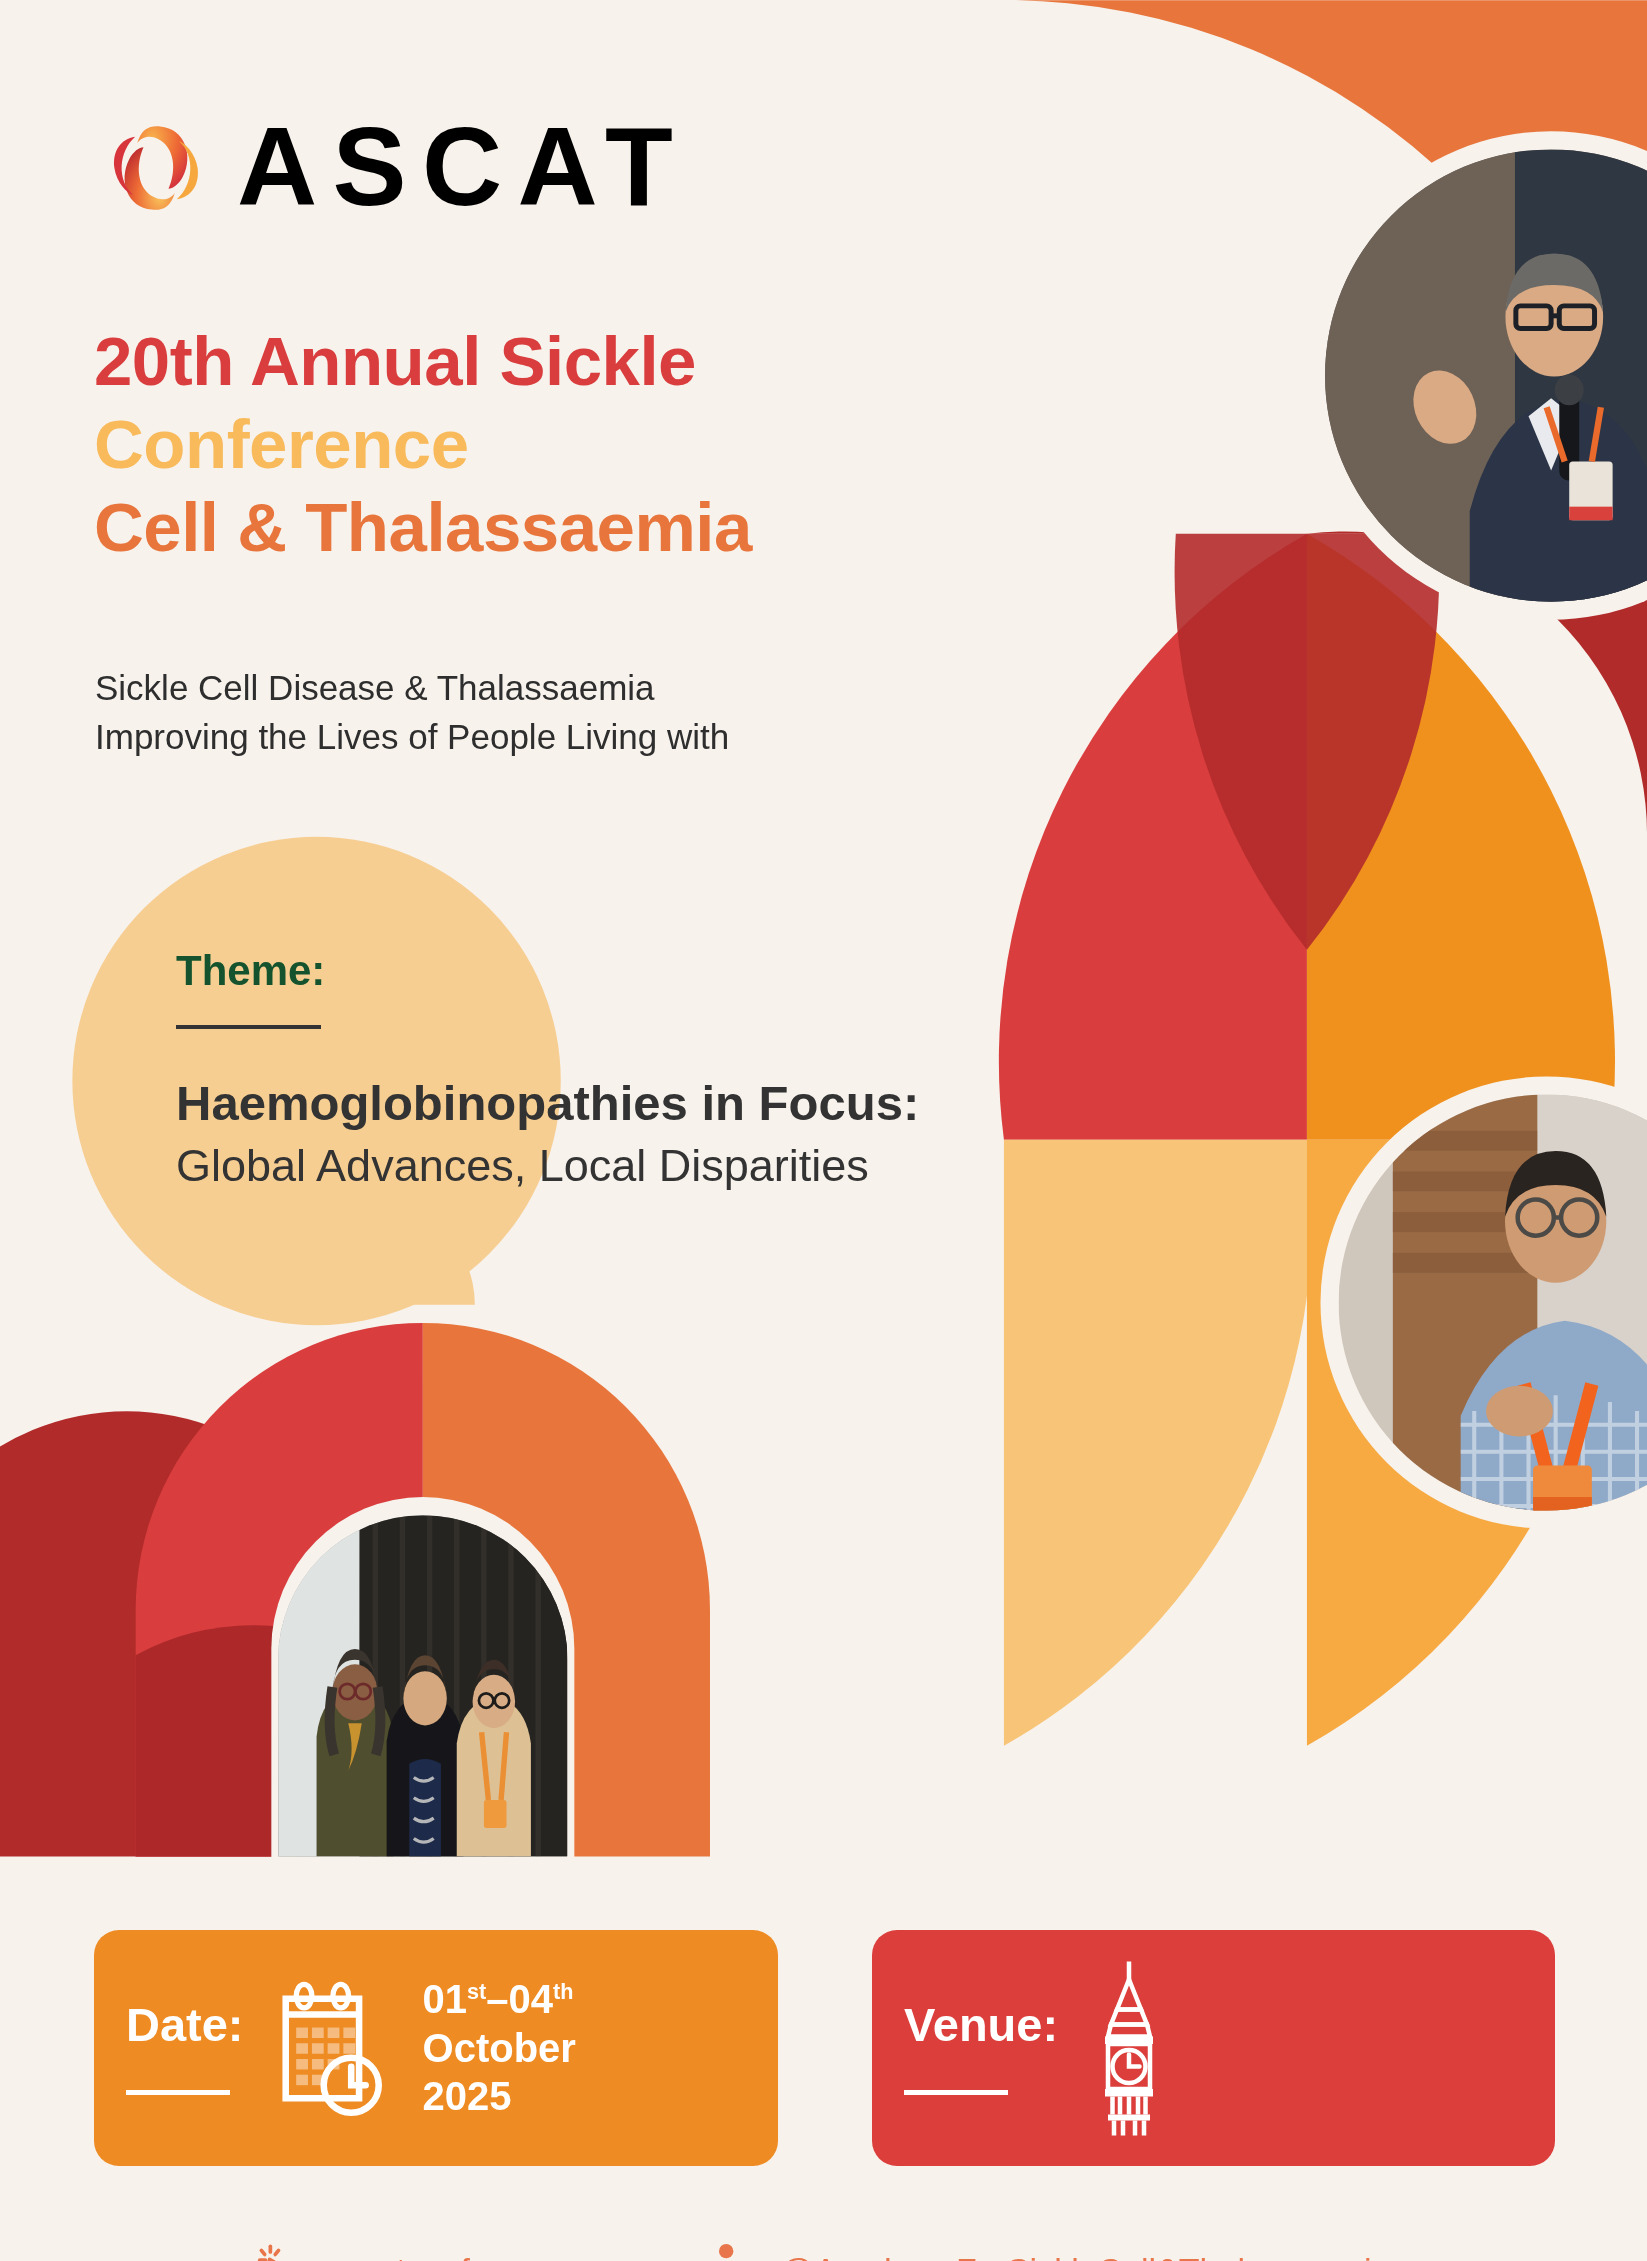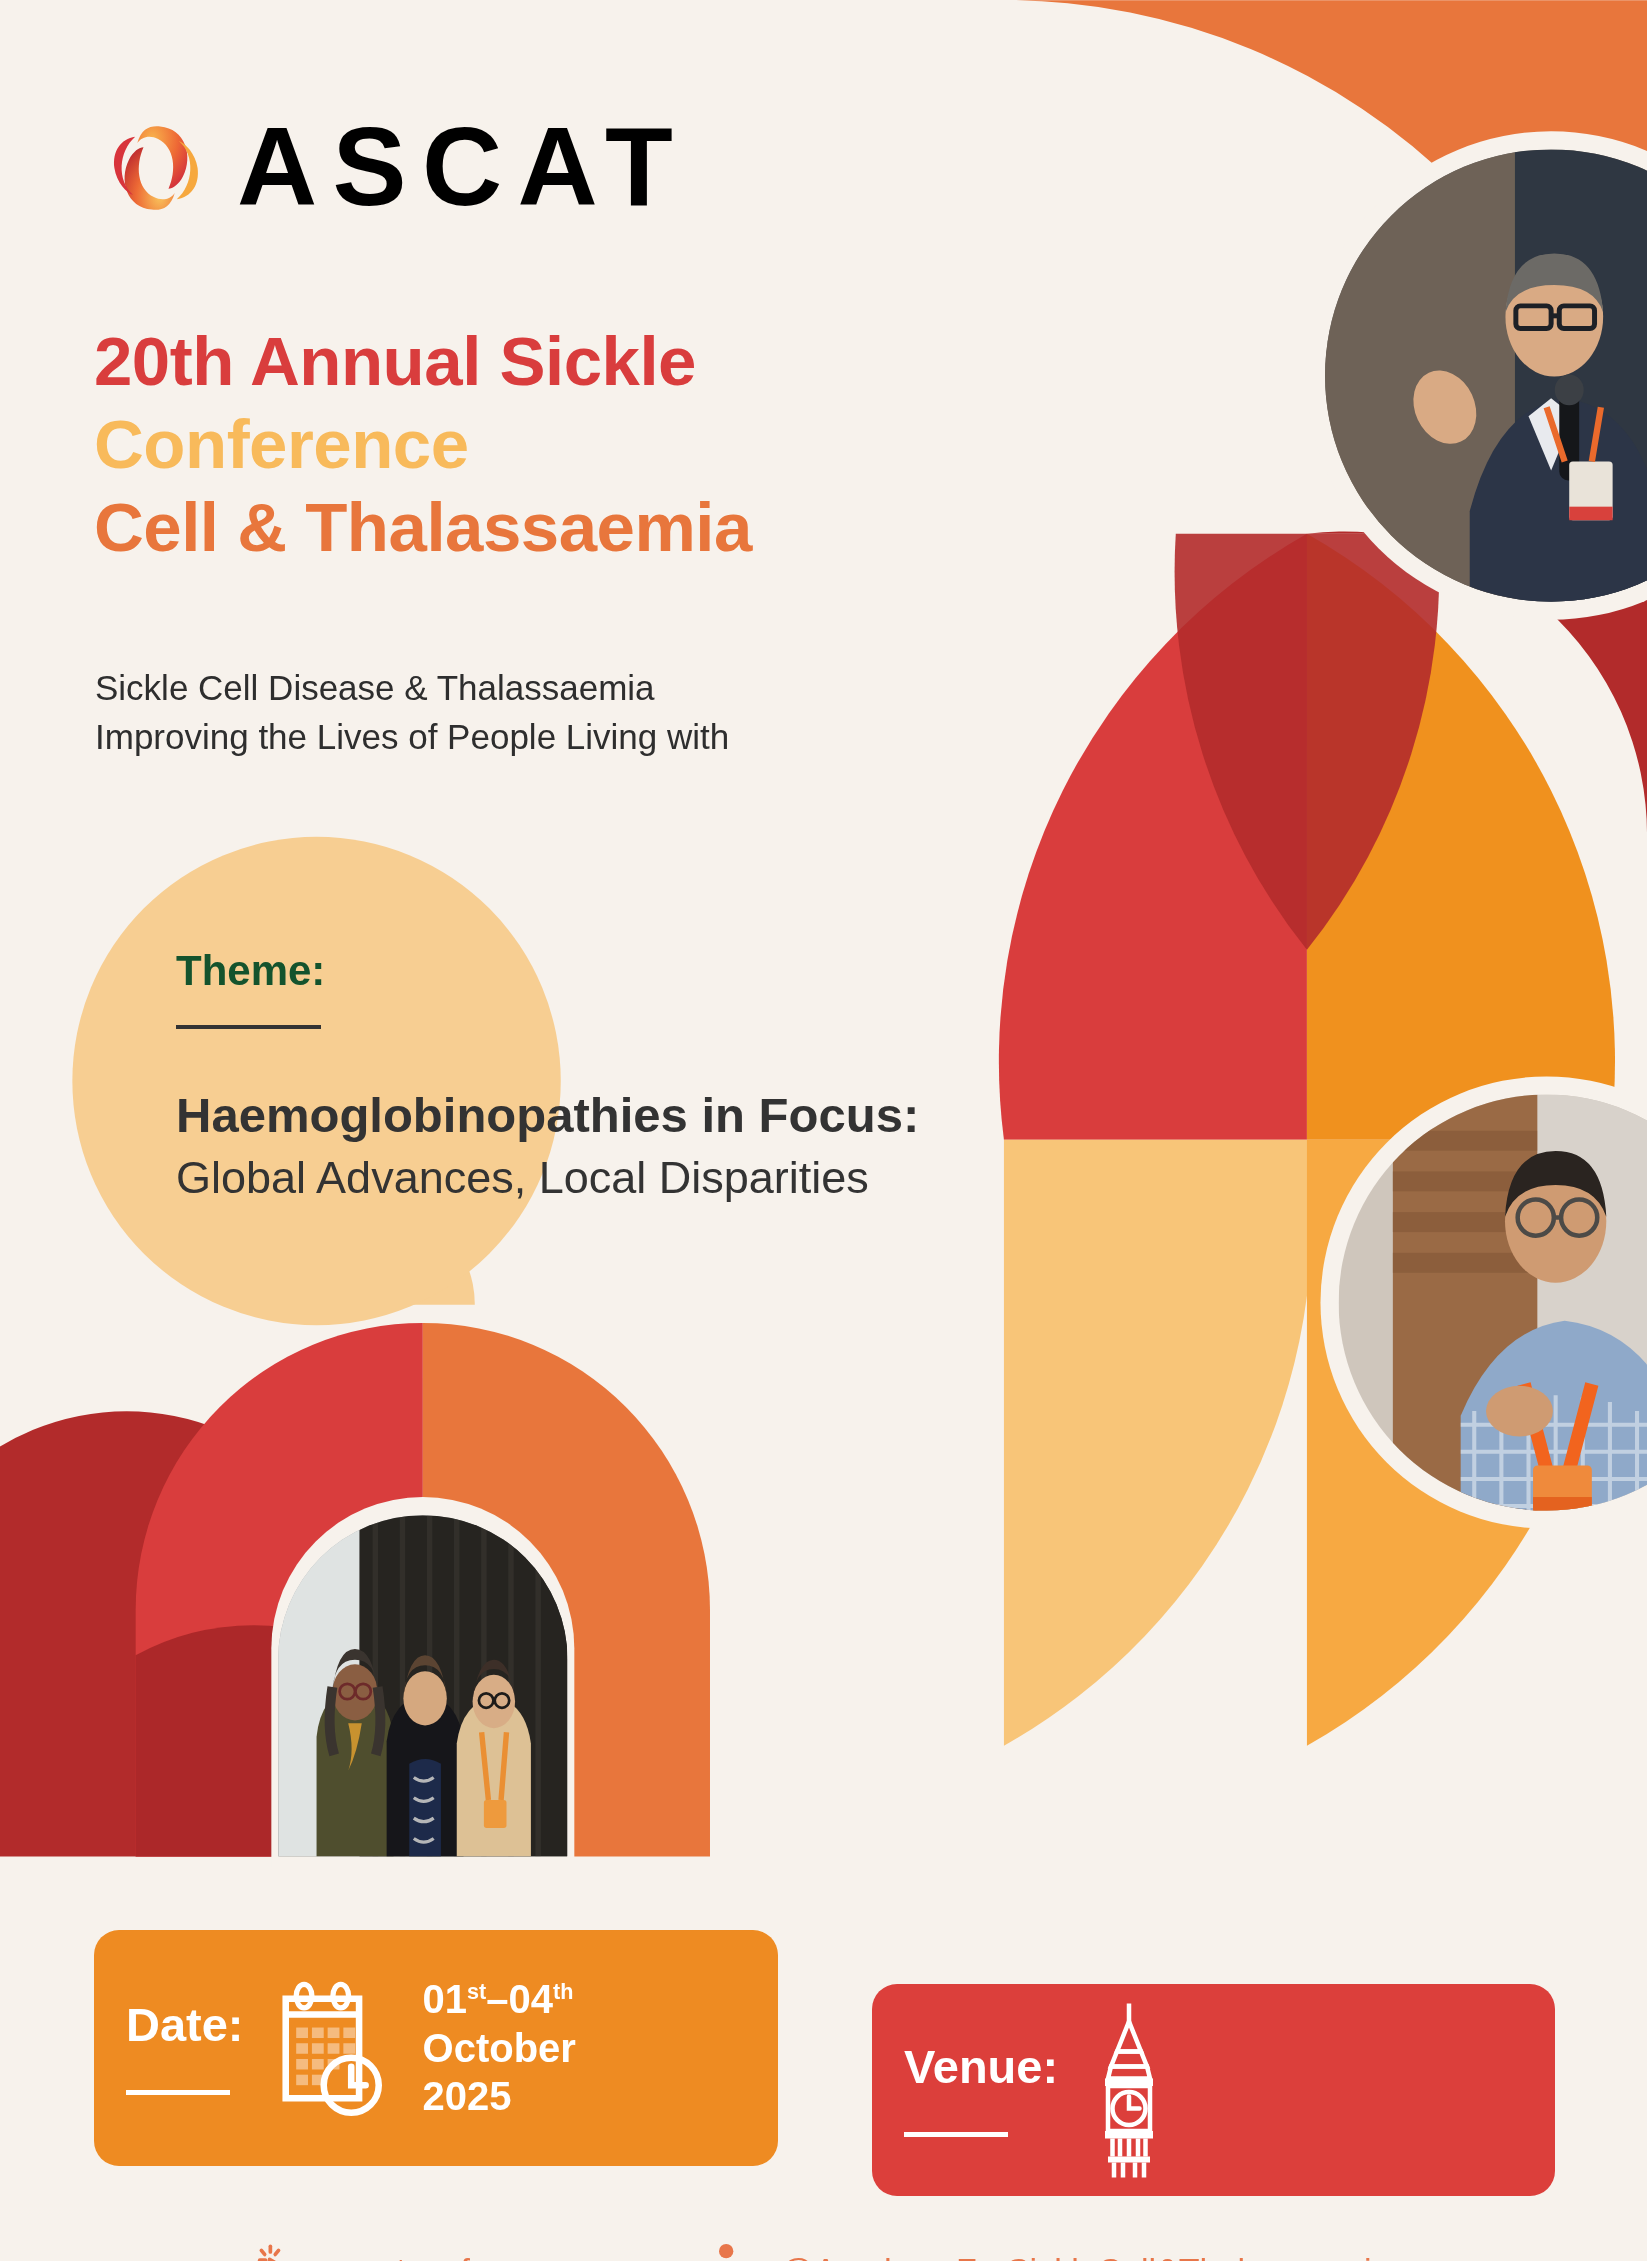--- a/index.html
+++ b/index.html
@@ -36,35 +36,35 @@
     position:absolute;left:95px;top:663px;
     font-size:35px;font-weight:400;line-height:1.40;color:#2E2E2E;
     white-space:nowrap;
   }
 
   
   .theme-block{position:absolute;left:176px;top:950px;width:972px;}
   .theme-label{font-size:42px;font-weight:800;color:#14532d;line-height:1;}
   .theme-rule{width:145px;height:4.1px;background:#333333;margin-top:33px;}
   .theme-head{
-    margin-top:59px;font-size:49px;font-weight:800;color:#333333;
+    margin-top:47px;font-size:49px;font-weight:800;color:#333333;
     line-height:1.12;white-space:nowrap;
   }
   .theme-sub{
     margin-top:9px;font-size:45px;font-weight:400;color:#333333;
     line-height:1.15;white-space:nowrap;
   }
 
   
   .banner{
     position:absolute;border-radius:25px;display:flex;align-items:center;
     padding:16px 32px;color:#fff;overflow:hidden;
   }
   .banner-date{left:94px;top:1930px;width:684px;height:236px;background:#EE8B22;}
-  .banner-venue{left:872px;top:1984px;width:683px;height:212px;background:#DC3F3B;}
+  .banner-venue{left:872px;top:1930px;width:683px;height:236px;background:#DC3F3B;}
   .banner-label{flex:0 0 auto;}
   .banner-label .bl-text{font-size:47px;font-weight:800;line-height:1;color:#fff;}
   .banner-label .bl-rule{width:104px;height:4.5px;background:#fff;margin-top:42px;}
   .banner-icon{flex:0 0 auto;margin-left:26px;margin-right:22px;}
   .banner-val{font-size:40px;font-weight:800;line-height:1.22;color:#fff;white-space:nowrap;}
   .banner-val sup{font-size:0.54em;vertical-align:super;font-weight:800;}
 
   
   .footer{
     position:absolute;left:0;top:2243px;width:1647px;

